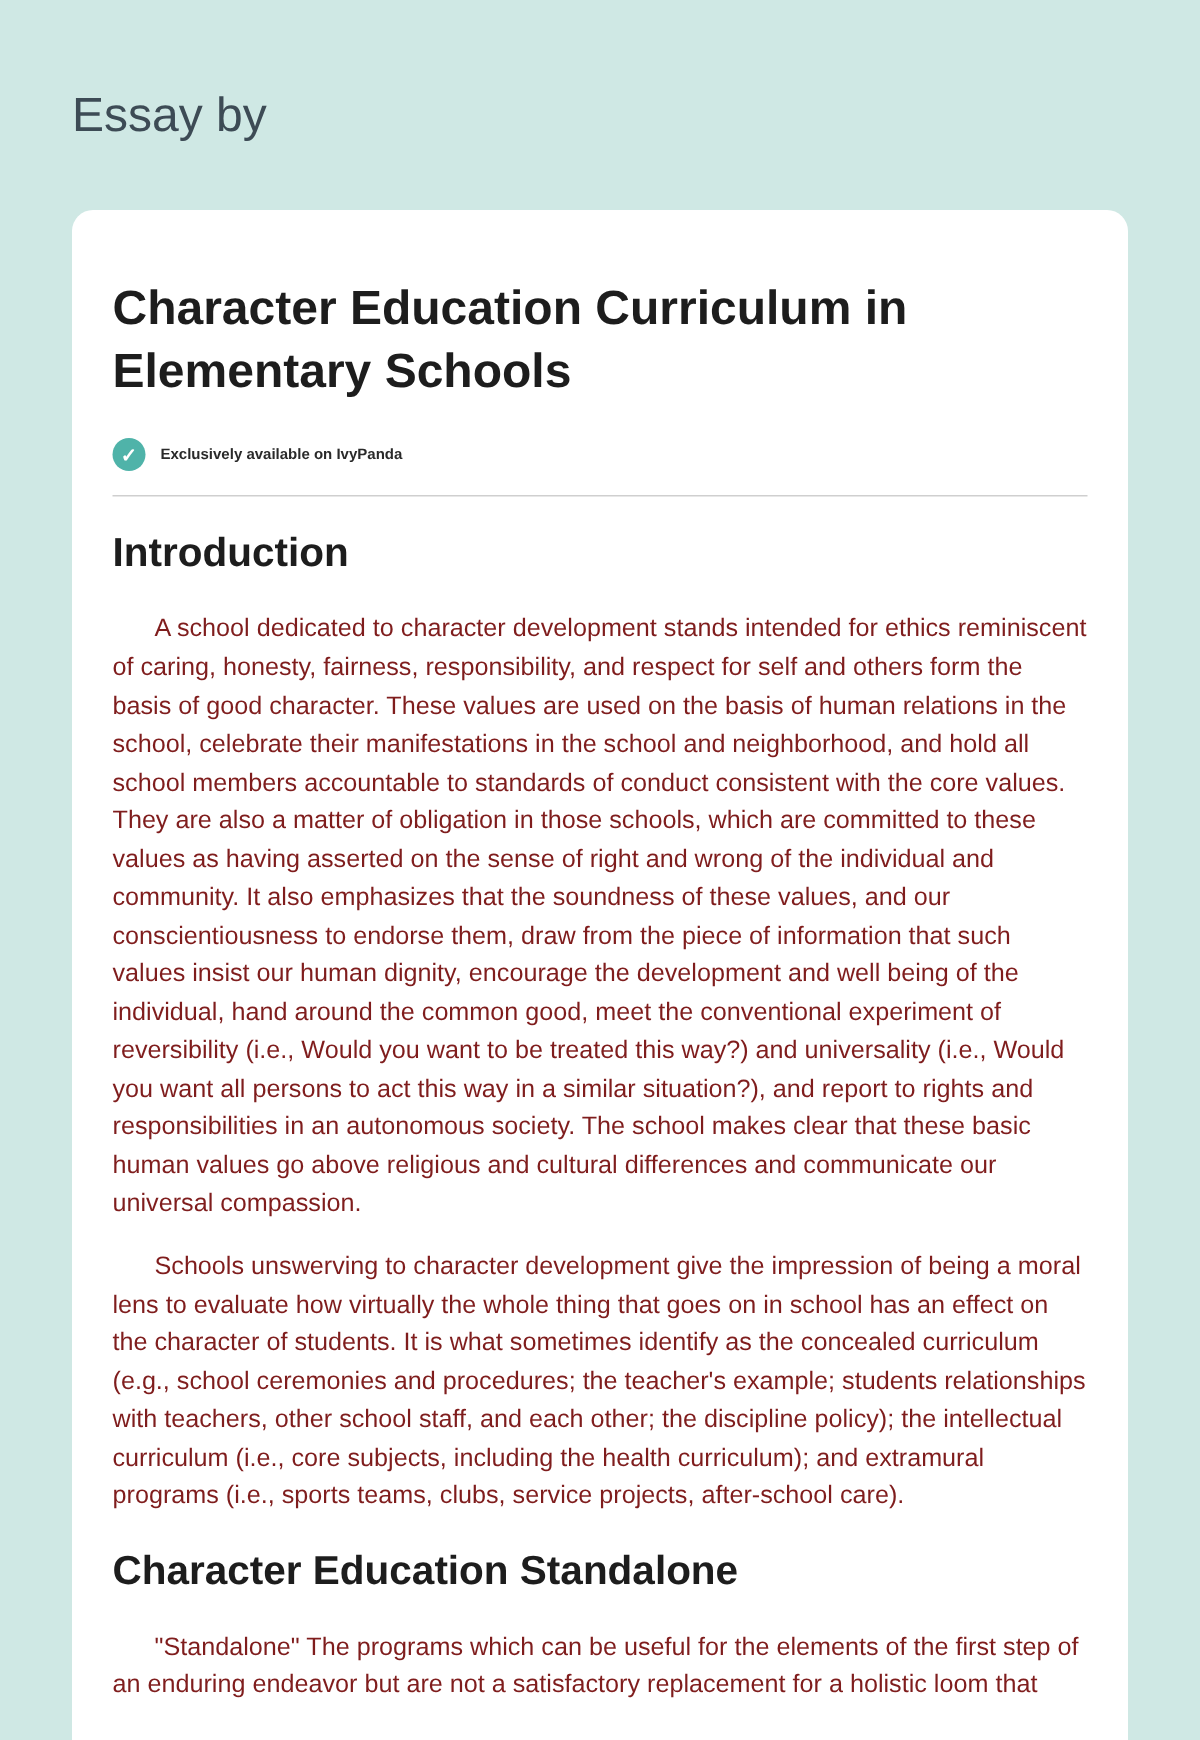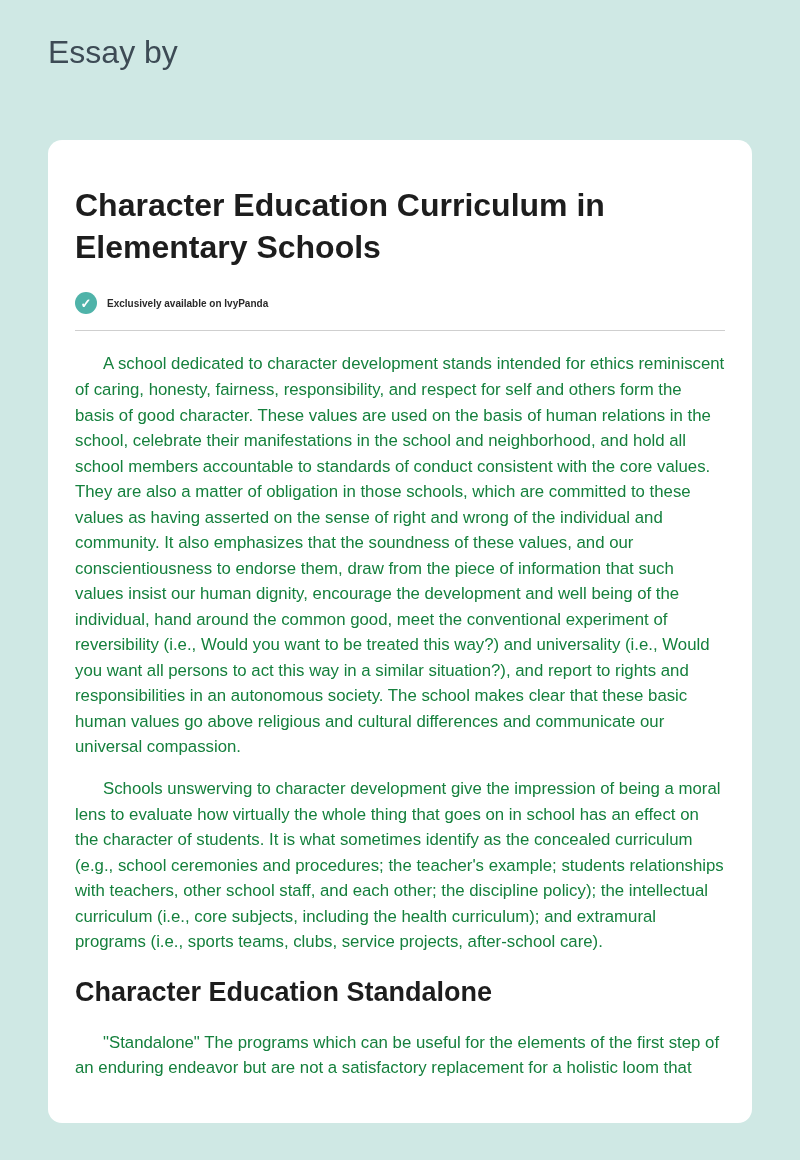--- a/index.html
+++ b/index.html
@@ -7,24 +7,24 @@
     margin: 0;
     padding: 0;
     width: 800px;
     height: 1160px;
     background: #cfe8e4;
     font-family: "Liberation Sans", sans-serif;
     overflow: hidden;
   }
   .header {
     display: flex;
+    align-items: center;
     gap: 0;
     padding: 34px 48px 0 48px;
     height: 118px;
-    flex-direction: column;
   }
   .essay-by {
     font-size: 32px;
     color: #3d4b55;
     font-weight: 400;
     margin-right: 6px;
   }
   .logo-svg {
     width: 64px;
     height: 64px;
@@ -92,21 +92,21 @@
   }
   .section-heading {
     font-size: 27px;
     font-weight: 700;
     color: #1d1d1d;
     margin: 22px 0 22px 0;
   }
   .body-paragraph {
     font-size: 16.8px;
     line-height: 1.52;
-    color: #15803d;
+    color: #7f1d1d;
     text-indent: 28px;
     margin: 0 0 16px 0;
   }
   .body-paragraph:last-child { margin-bottom: 0; }
 </style>
 </head>
 <body>
 
 <div class="header">
   <span class="essay-by">Essay by</span>
@@ -115,18 +115,19 @@
 <div class="card">
   <h1 class="article-title">Character Education Curriculum in Elementary Schools</h1>
 
   <div class="badge-row">
     <span class="check-circle">✓</span>
     <span class="badge-label">Exclusively available on IvyPanda</span>
   </div>
 
   <hr class="divider">
 
+  <h2 class="section-heading">Introduction</h2>
   <p class="body-paragraph">A school dedicated to character development stands intended for ethics reminiscent of caring, honesty, fairness, responsibility, and respect for self and others form the basis of good character. These values are used on the basis of human relations in the school, celebrate their manifestations in the school and neighborhood, and hold all school members accountable to standards of conduct consistent with the core values. They are also a matter of obligation in those schools, which are committed to these values as having asserted on the sense of right and wrong of the individual and community. It also emphasizes that the soundness of these values, and our conscientiousness to endorse them, draw from the piece of information that such values insist our human dignity, encourage the development and well being of the individual, hand around the common good, meet the conventional experiment of reversibility (i.e., Would you want to be treated this way?) and universality (i.e., Would you want all persons to act this way in a similar situation?), and report to rights and responsibilities in an autonomous society. The school makes clear that these basic human values go above religious and cultural differences and communicate our universal compassion.</p>
   <p class="body-paragraph">Schools unswerving to character development give the impression of being a moral lens to evaluate how virtually the whole thing that goes on in school has an effect on the character of students. It is what sometimes identify as the concealed curriculum (e.g., school ceremonies and procedures; the teacher's example; students relationships with teachers, other school staff, and each other; the discipline policy); the intellectual curriculum (i.e., core subjects, including the health curriculum); and extramural programs (i.e., sports teams, clubs, service projects, after-school care).</p>
 
   <h2 class="section-heading">Character Education Standalone</h2>
   <p class="body-paragraph">"Standalone" The programs which can be useful for the elements of the first step of an enduring endeavor but are not a satisfactory replacement for a holistic loom that</p>
 </div>
 
 </body></html>

